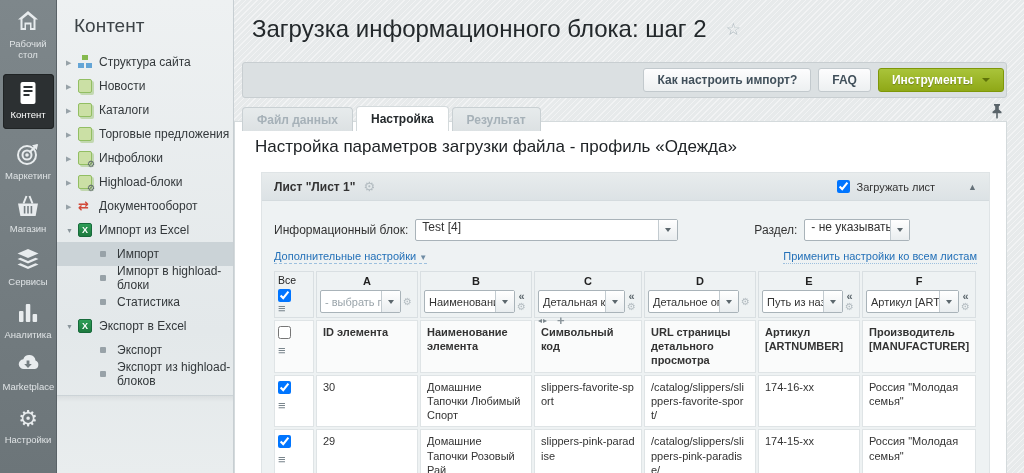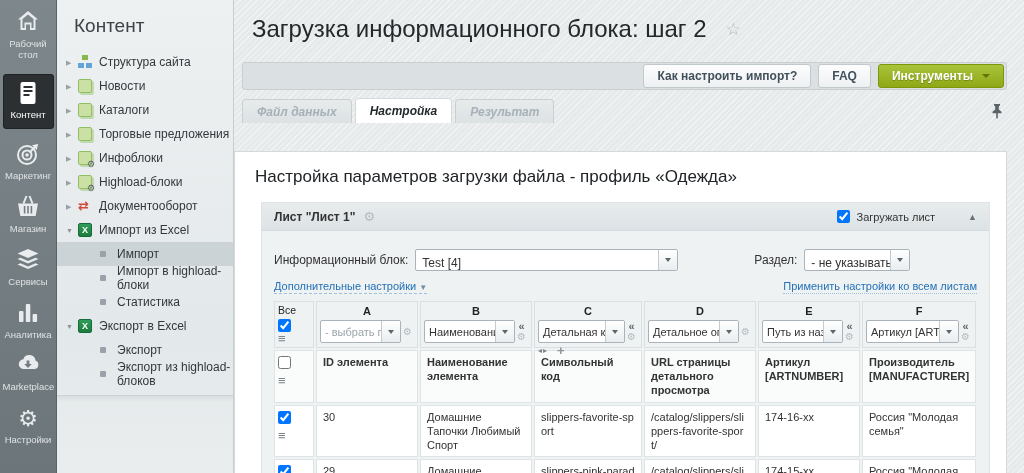--- a/index.html
+++ b/index.html
@@ -41,48 +41,48 @@
   .main{position:absolute;left:234px;top:0;right:0;bottom:0;
     background:#e7eaeb;
     background-image:repeating-linear-gradient(135deg,rgba(255,255,255,.45) 0 1px,rgba(0,0,0,0) 1px 4px);}
   .breadcrumb{padding:9px 0 0 8px;font-size:11px;color:#85939d;}
   .crumb{cursor:pointer;}
   .crumb:not(:last-child)::after{content:"▸";color:#a3b2bb;font-size:9px;margin:0 7px;}
   .title-row{margin:5px 0 0 8px;display:flex;align-items:center;}
   .page-title{margin:10px;font-size:24px;font-weight:normal;color:#23282b;}
   .star{font-size:17px;color:#aeb9bf;margin-left:9px;cursor:pointer;}
 
-  .toolbar{margin:9px 17px 0 8px;height:28px;background:#dbe0e2;border:1px solid #c8ced1;border-radius:3px;
+  .toolbar{margin:9px 17px 0 8px;height:36px;background:#dbe0e2;border:1px solid #c8ced1;border-radius:3px;
     display:flex;justify-content:flex-end;align-items:center;padding:9px 2px;gap:7px;box-sizing:border-box;}
   .btn{height:24px;padding:0 13px;background:linear-gradient(#fdfdfe,#edf0f1);border:1px solid #c2c9cd;border-radius:3px;
     font-size:12px;font-weight:bold;color:#41505b;display:flex;align-items:center;cursor:pointer;box-sizing:border-box;}
   .btn-green{background:linear-gradient(#a9c43a,#8fa817);border-color:#7e9708;color:#fff;text-shadow:0 1px 1px rgba(0,0,0,.25);gap:9px;}
   .caret{width:0;height:0;border-left:4px solid transparent;border-right:4px solid transparent;border-top:4px solid #5f7309;}
 
-  .tabswrap{display:flex;align-items:flex-end;margin:8px 16px 0 8px;height:25px;font-style:italic;}
+  .tabswrap{display:flex;align-items:flex-end;margin:8px 16px 0 8px;height:25px;}
   .tab{height:24px;padding:0 14px;display:flex;align-items:center;font-size:12px;font-weight:bold;
     border:1px solid #c9d0d3;border-bottom:none;border-radius:4px 4px 0 0;margin-right:3px;cursor:pointer;box-sizing:border-box;position:relative;z-index:2;}
   .tab.disabled{color:#a6b1b8;background:linear-gradient(#e7ebec,#dce1e3);}
   .tab.active{background:#fff;color:#24292c;height:25px;border-color:#d4dadc;}
   .pin{position:absolute;right:21px;top:104px;cursor:pointer;}
 
-  .sheet{position:absolute;left:0;top:121px;right:17px;bottom:0;background:#fff;border:1px solid #d4dadc;border-bottom:none;box-sizing:border-box;margin-top:30px;}
+  .sheet{position:absolute;left:0;top:121px;right:17px;bottom:0;background:#fff;border:1px solid #d4dadc;border-bottom:none;box-sizing:border-box;}
   .section-title{margin:15px 0 0 20px;font-size:17px;color:#202427;}
 
   
   .panel{margin:15px 16px 0 26px;background:#eef2f3;border:1px solid #dfe4e6;}
   .panel-head{height:27px;background:linear-gradient(#e8eced,#dce2e5);border-bottom:1px solid #d4dbde;
     display:flex;align-items:center;padding:0 12px;font-size:12px;font-weight:bold;color:#333;}
   .gear{color:#b3bcc1;font-size:13px;margin-left:8px;cursor:pointer;}
   .panel-head-right{margin-left:auto;display:flex;align-items:center;gap:7px;font-weight:normal;font-size:11px;color:#333;}
   .collapse-arrow{color:#66727a;font-size:9px;margin-left:26px;cursor:pointer;}
   .panel-body{padding:15px 12px 0;}
 
   .form-row{display:flex;align-items:center;font-size:12px;color:#333;margin-top:3px;}
-  .fsel{height:22px;border:1px solid #a9b3b9;background:#fff;border-radius:2px;display:flex;align-items:flex-end;
+  .fsel{height:22px;border:1px solid #a9b3b9;background:#fff;border-radius:2px;display:flex;align-items:flex-start;
     font-size:12px;box-sizing:border-box;cursor:pointer;}
   .fsel .sel-text{flex:1;padding:0 6px;white-space:nowrap;overflow:hidden;}
   .sel-arrowbox{width:18px;align-self:stretch;border-left:1px solid #c3cbd0;background:linear-gradient(#fff,#e9edef);
     display:flex;align-items:center;justify-content:center;flex:none;}
   .sel-arrowbox::before{content:"";width:0;height:0;border-left:3.5px solid transparent;border-right:3.5px solid transparent;border-top:4px solid #5c676d;}
   .iblock-sel{width:263px;margin-left:7px;}
   .section-label{margin-left:76px;}
   .section-sel{width:106px;margin-left:7px;}
   .links-row{display:flex;justify-content:space-between;align-items:center;font-size:11px;margin:9px 0 7px;}
   .link{color:#2471b8;cursor:pointer;}

